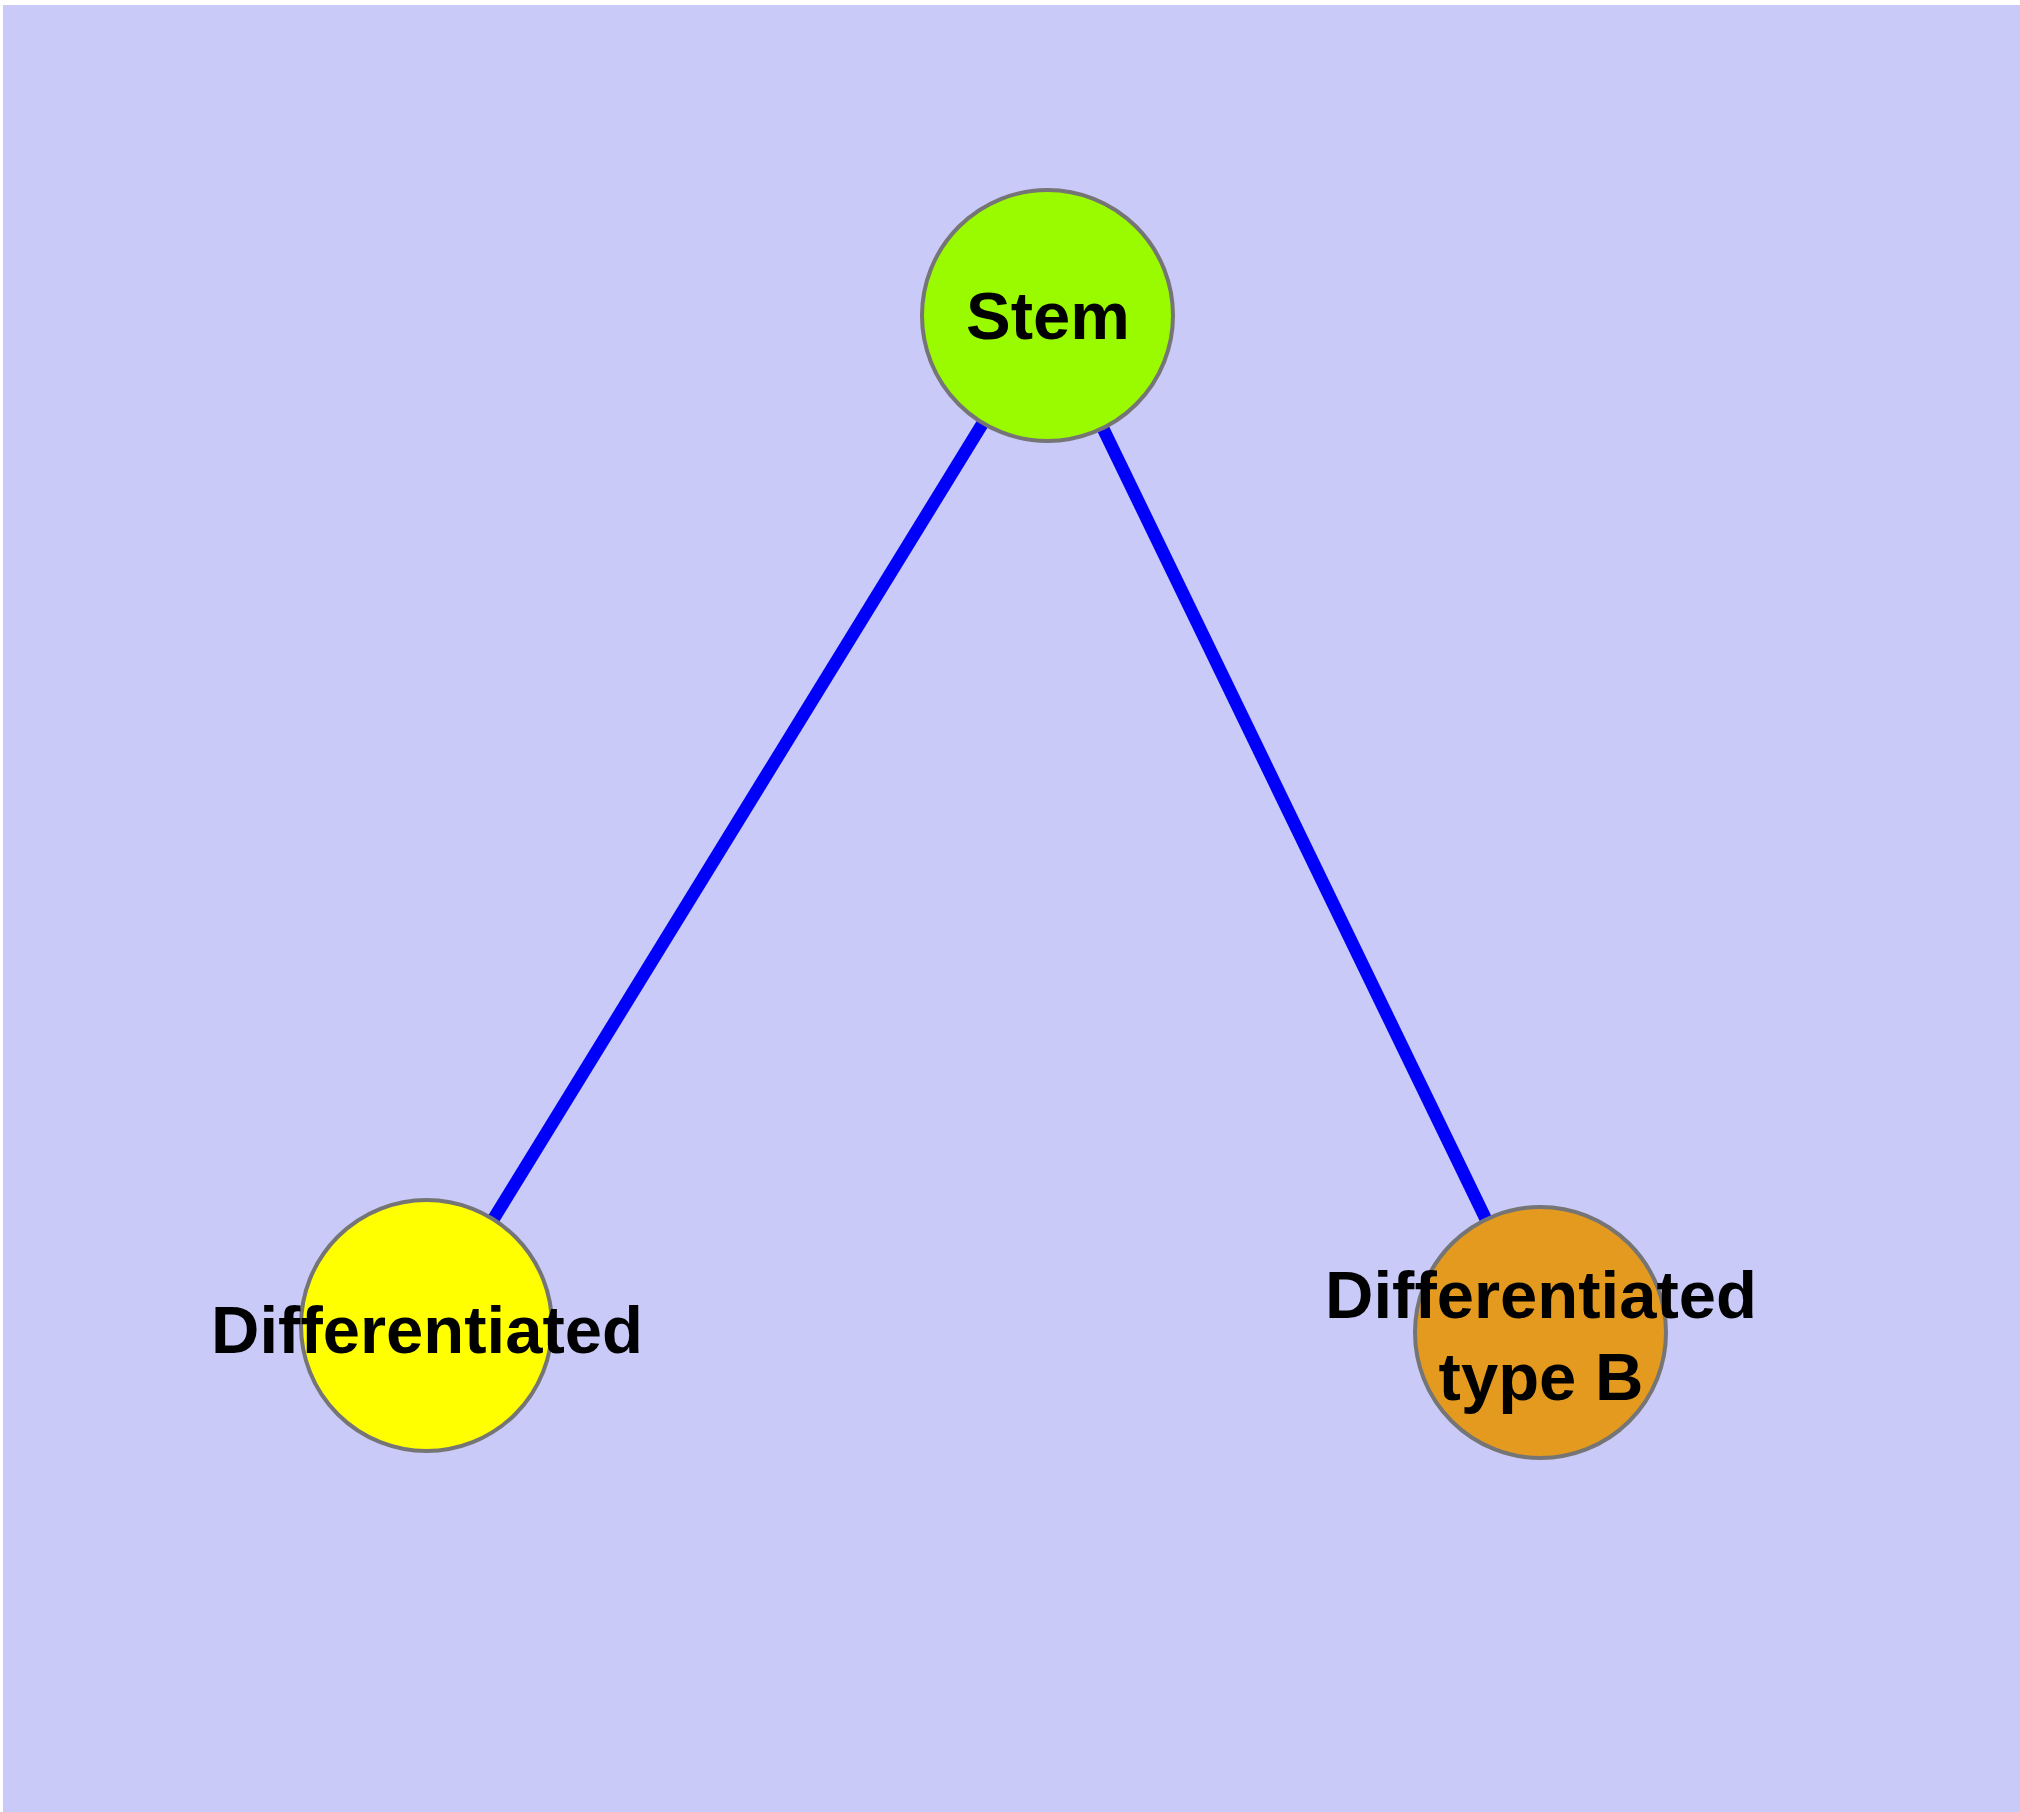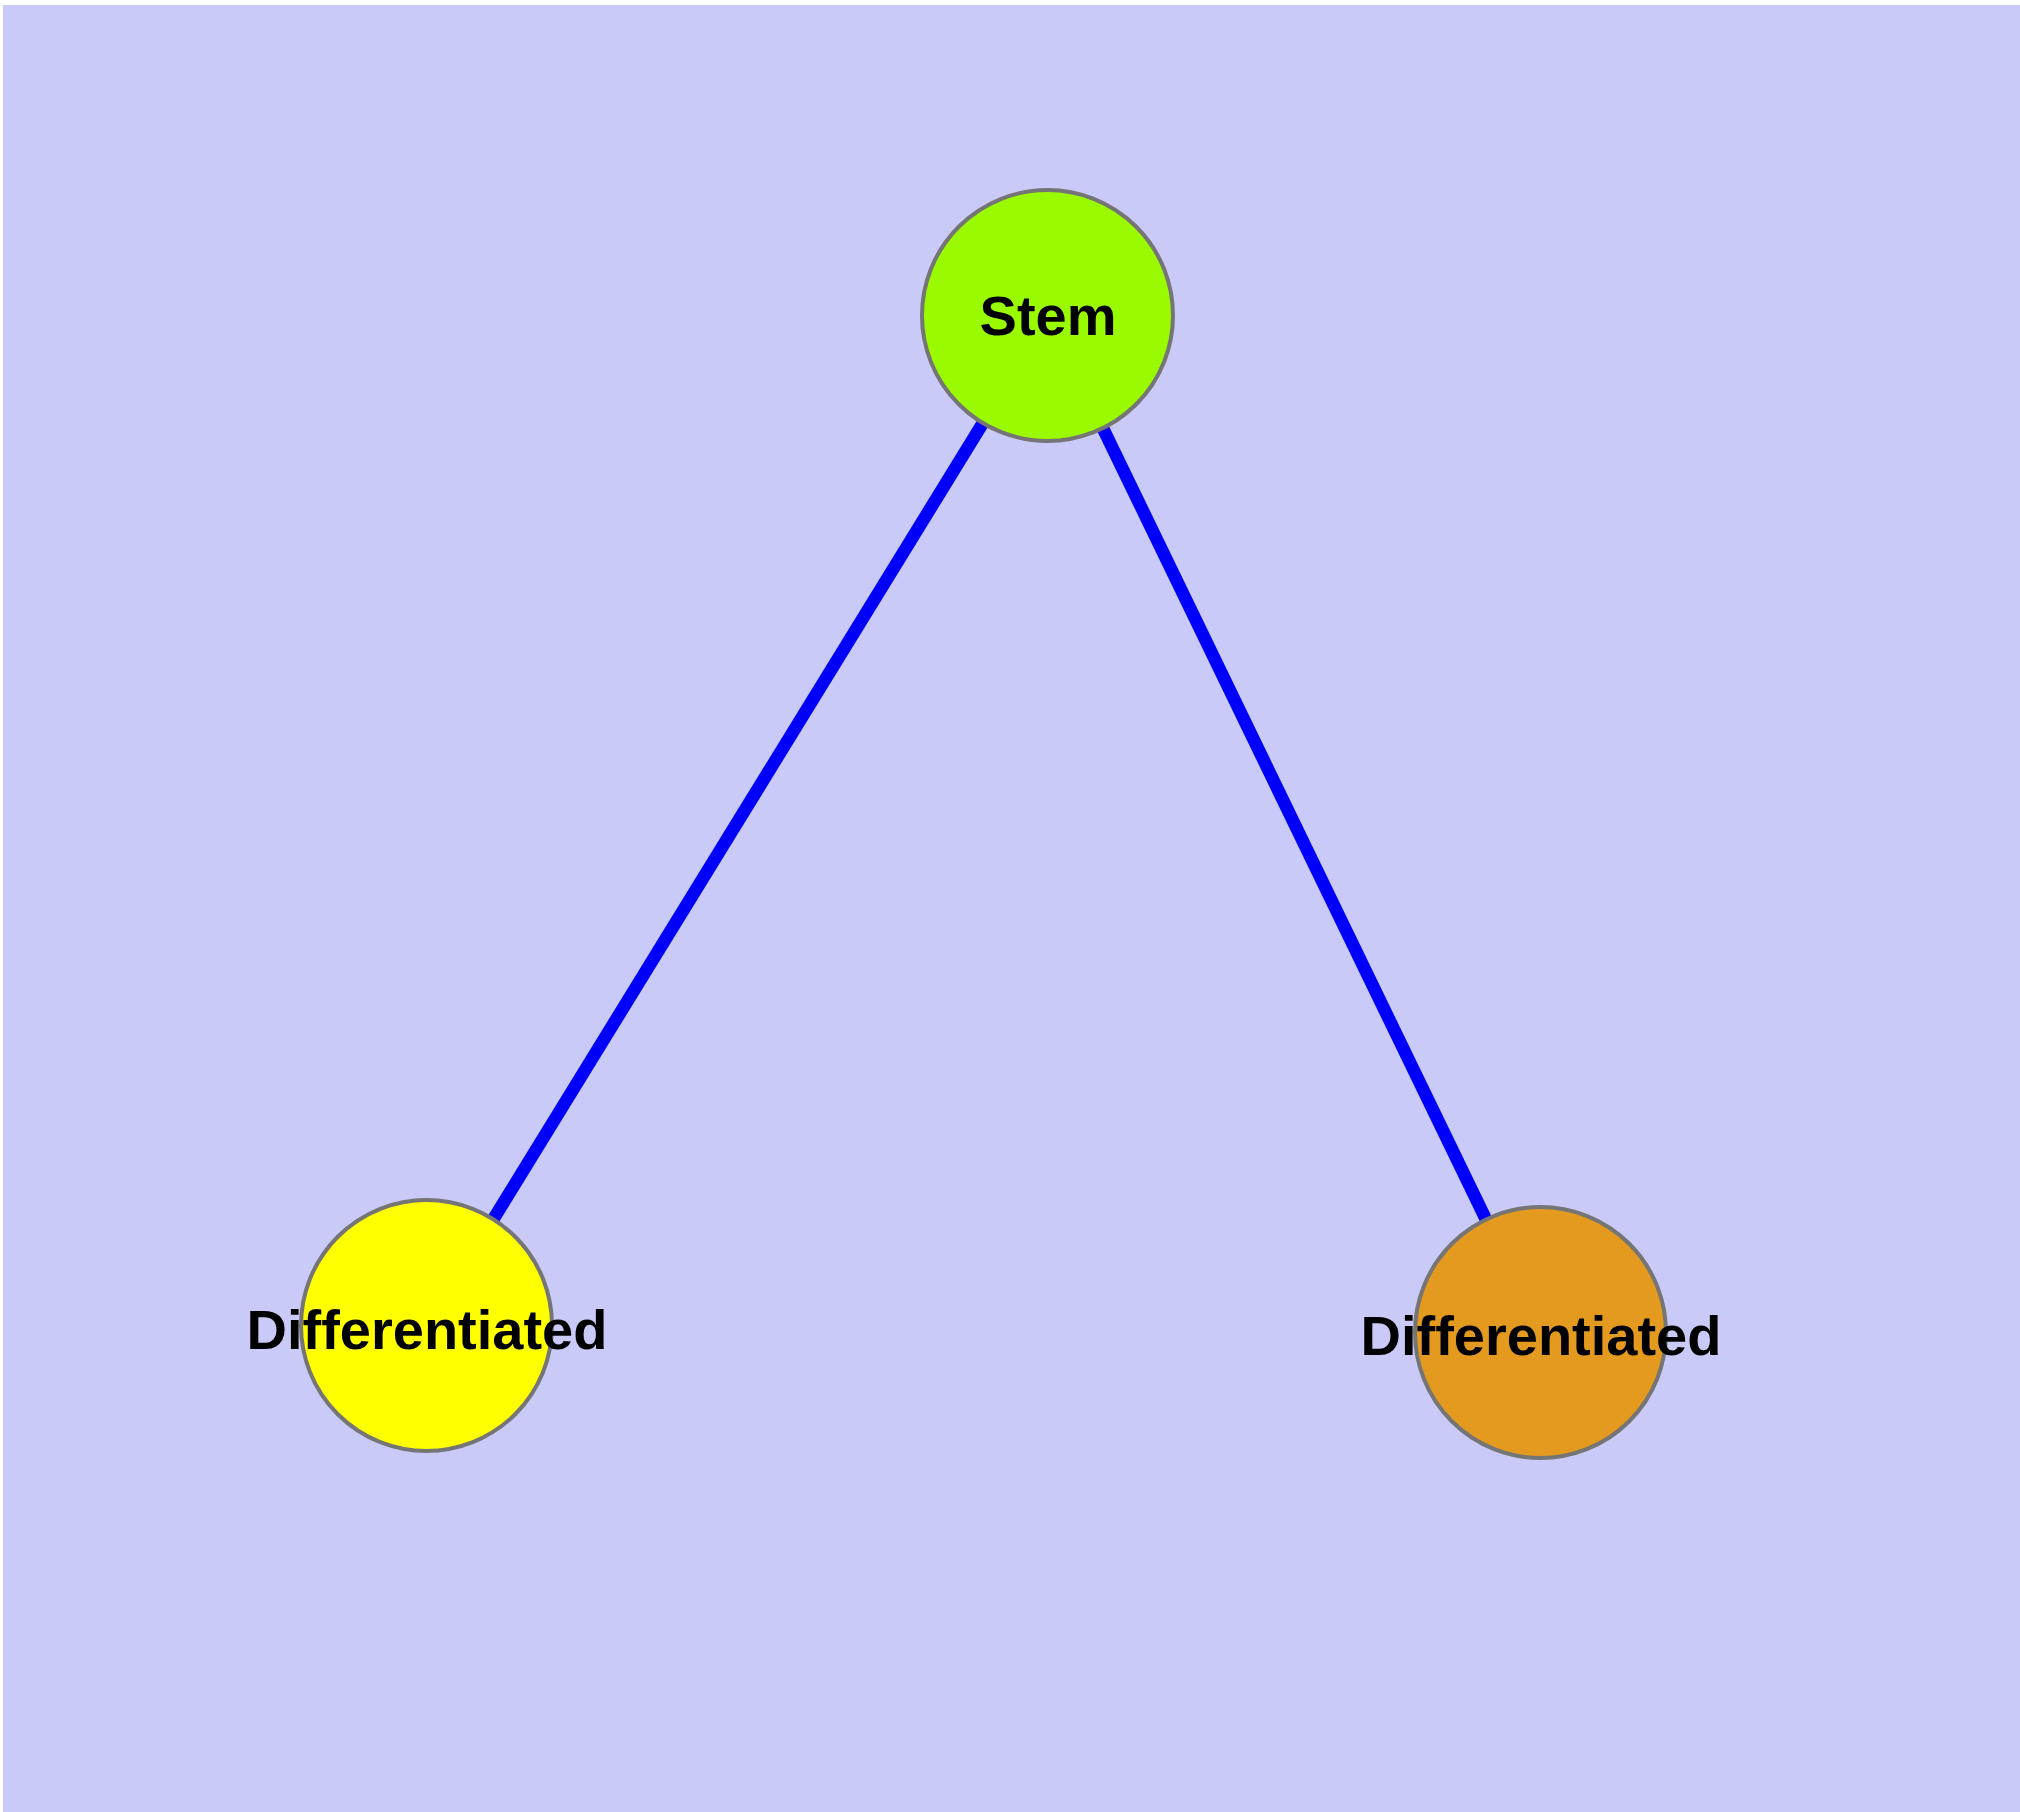--- a/index.html
+++ b/index.html
@@ -48,21 +48,21 @@
   .node-b      { left: 1413px; top: 1205px; background: #E49A1F; }
   .node-label {
     position: absolute;
     width: 678px;
     height: 254px;
     display: flex;
     flex-direction: column;
     align-items: center;
     justify-content: center;
     text-align: center;
-    font-size: 56px;
+    font-size: 67px;
     font-weight: 700;
     line-height: 1.22;
     color: #000000;
     white-space: nowrap;
     pointer-events: none;
   }
   .label-stem { left: 709px;  top: 189px;  }
   .label-a    { left: 88px;  top: 1203px; }
   .label-b    { left: 1202px; top: 1209px; }
 </style>
@@ -85,16 +85,17 @@
   <div class="node-label label-stem">
     <span>Stem</span>
   </div>
 
   <div class="node-label label-a">
     <span>Differentiated</span>
   </div>
 
   <div class="node-label label-b">
     <span>Differentiated</span>
+    <span>type B</span>
   </div>
 
 </div>
 
 
 </body></html>

